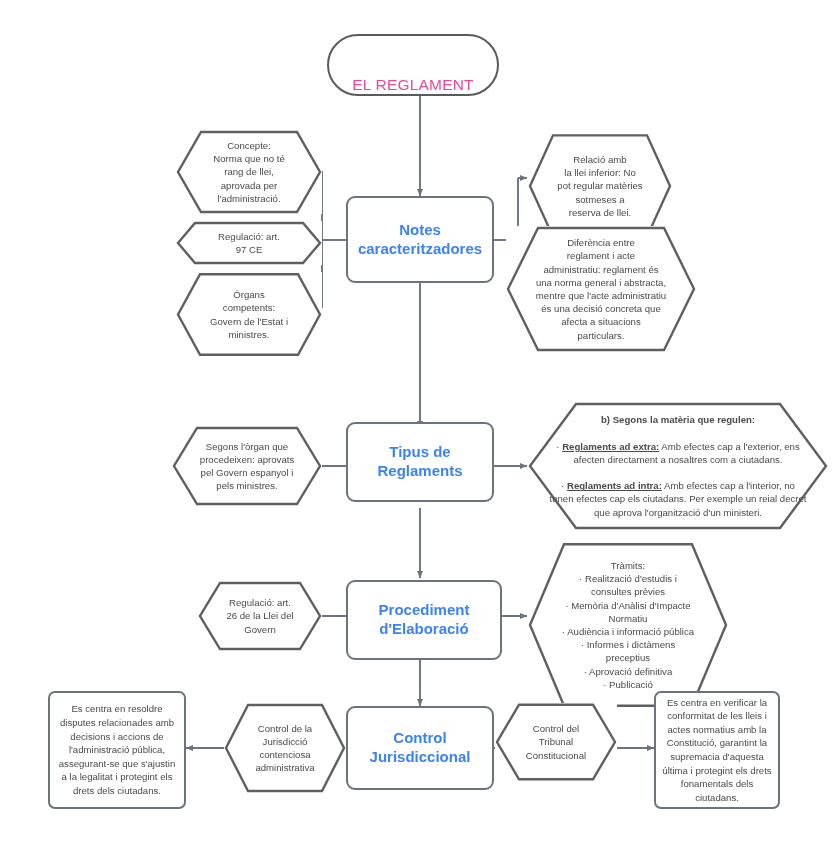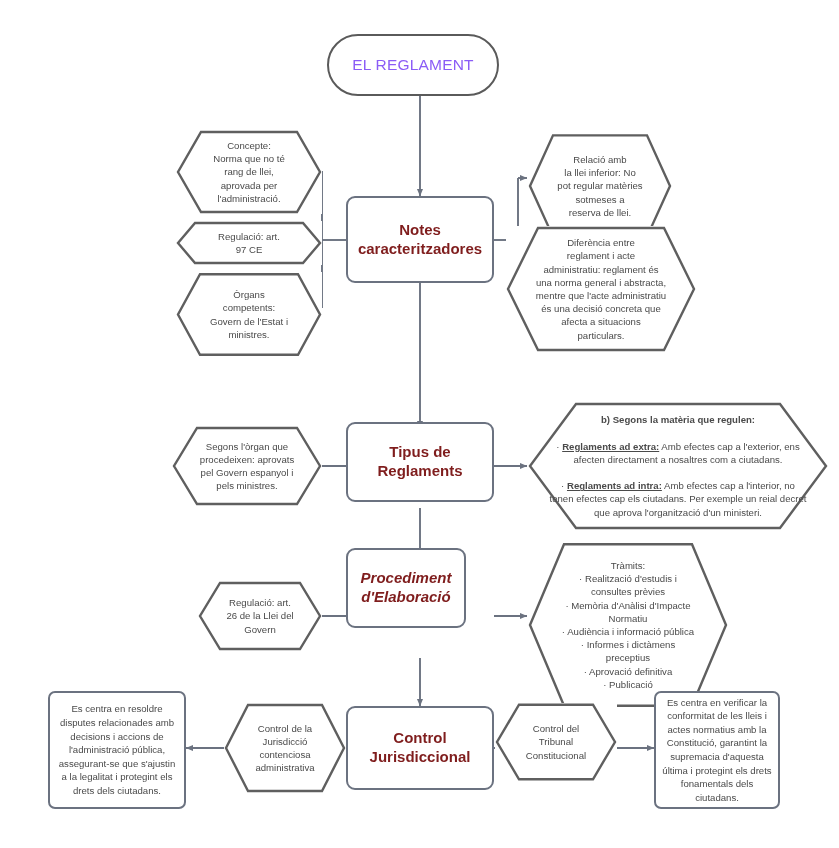--- a/index.html
+++ b/index.html
@@ -41,32 +41,33 @@
     padding: 0 6px;
     box-sizing: border-box;
     white-space: pre-line;
   }
 
   
   .stadium {
     border: 2.2px solid #5a5a5a;
     border-radius: 999px;
     background: #ffffff;
-    color: #8b5cf6;
+    color: #ec4899;
     font-size: 15.5px;
     font-weight: 400;
     letter-spacing: .2px;
+    align-items: flex-end;
   }
 
   
   .mainbox {
     border: 2.2px solid #6b7280;
     border-radius: 9px;
     background: #ffffff;
-    color: #7f1d1d;
+    color: #3b82f6;
     font-weight: bold;
     font-size: 15px;
     line-height: 1.25;
   }
 
   
   .rectcard {
     border: 2.2px solid #6b7280;
     border-radius: 7px;
     background: #ffffff;
@@ -226,21 +227,21 @@
     <svg class="hexsvg" viewBox="0 0 300 128" preserveAspectRatio="none">
       <polygon points="48,2 252,2 298,64 252,126 48,126 2,64" fill="#fff" stroke="#5f5f5f" stroke-width="2.4" vector-effect="non-scaling-stroke"></polygon>
     </svg>
     <div class="txt" style="padding:0 7%;">
       <div style="font-weight:bold;">b)  Segons la matèria que regulen:</div>
       <div>·&nbsp;<u class="ul">Reglaments ad extra:</u><span> Amb efectes cap a l'exterior, ens afecten directament a nosaltres com a ciutadans.</span></div>
       <div>·&nbsp;<u class="ul">Reglaments ad intra:</u><span> Amb efectes cap a l'interior, no tenen efectes cap els ciutadans. Per exemple un reial decret que aprova l'organització d'un ministeri.</span></div>
     </div>
   </div>
 
-  <div class="node mainbox" style="left:346px; top:548px; width:120px; height:80px;font-style:italic;">
+  <div class="node mainbox" style="left:346px; top:580px; width:156px; height:80px;">
     <span class="txt">Procediment
 d'Elaboració</span>
   </div>
 
   <div class="node hex" style="left:198px; top:581px; width:124px; height:70px;">
     <svg class="hexsvg" viewBox="0 0 124 70" preserveAspectRatio="none">
       <polygon points="22,2 102,2 122,35 102,68 22,68 2,35" fill="#fff" stroke="#5f5f5f" stroke-width="2.4" vector-effect="non-scaling-stroke"></polygon>
     </svg>
     <span class="txt">Regulació: art.
 26 de la Llei del

